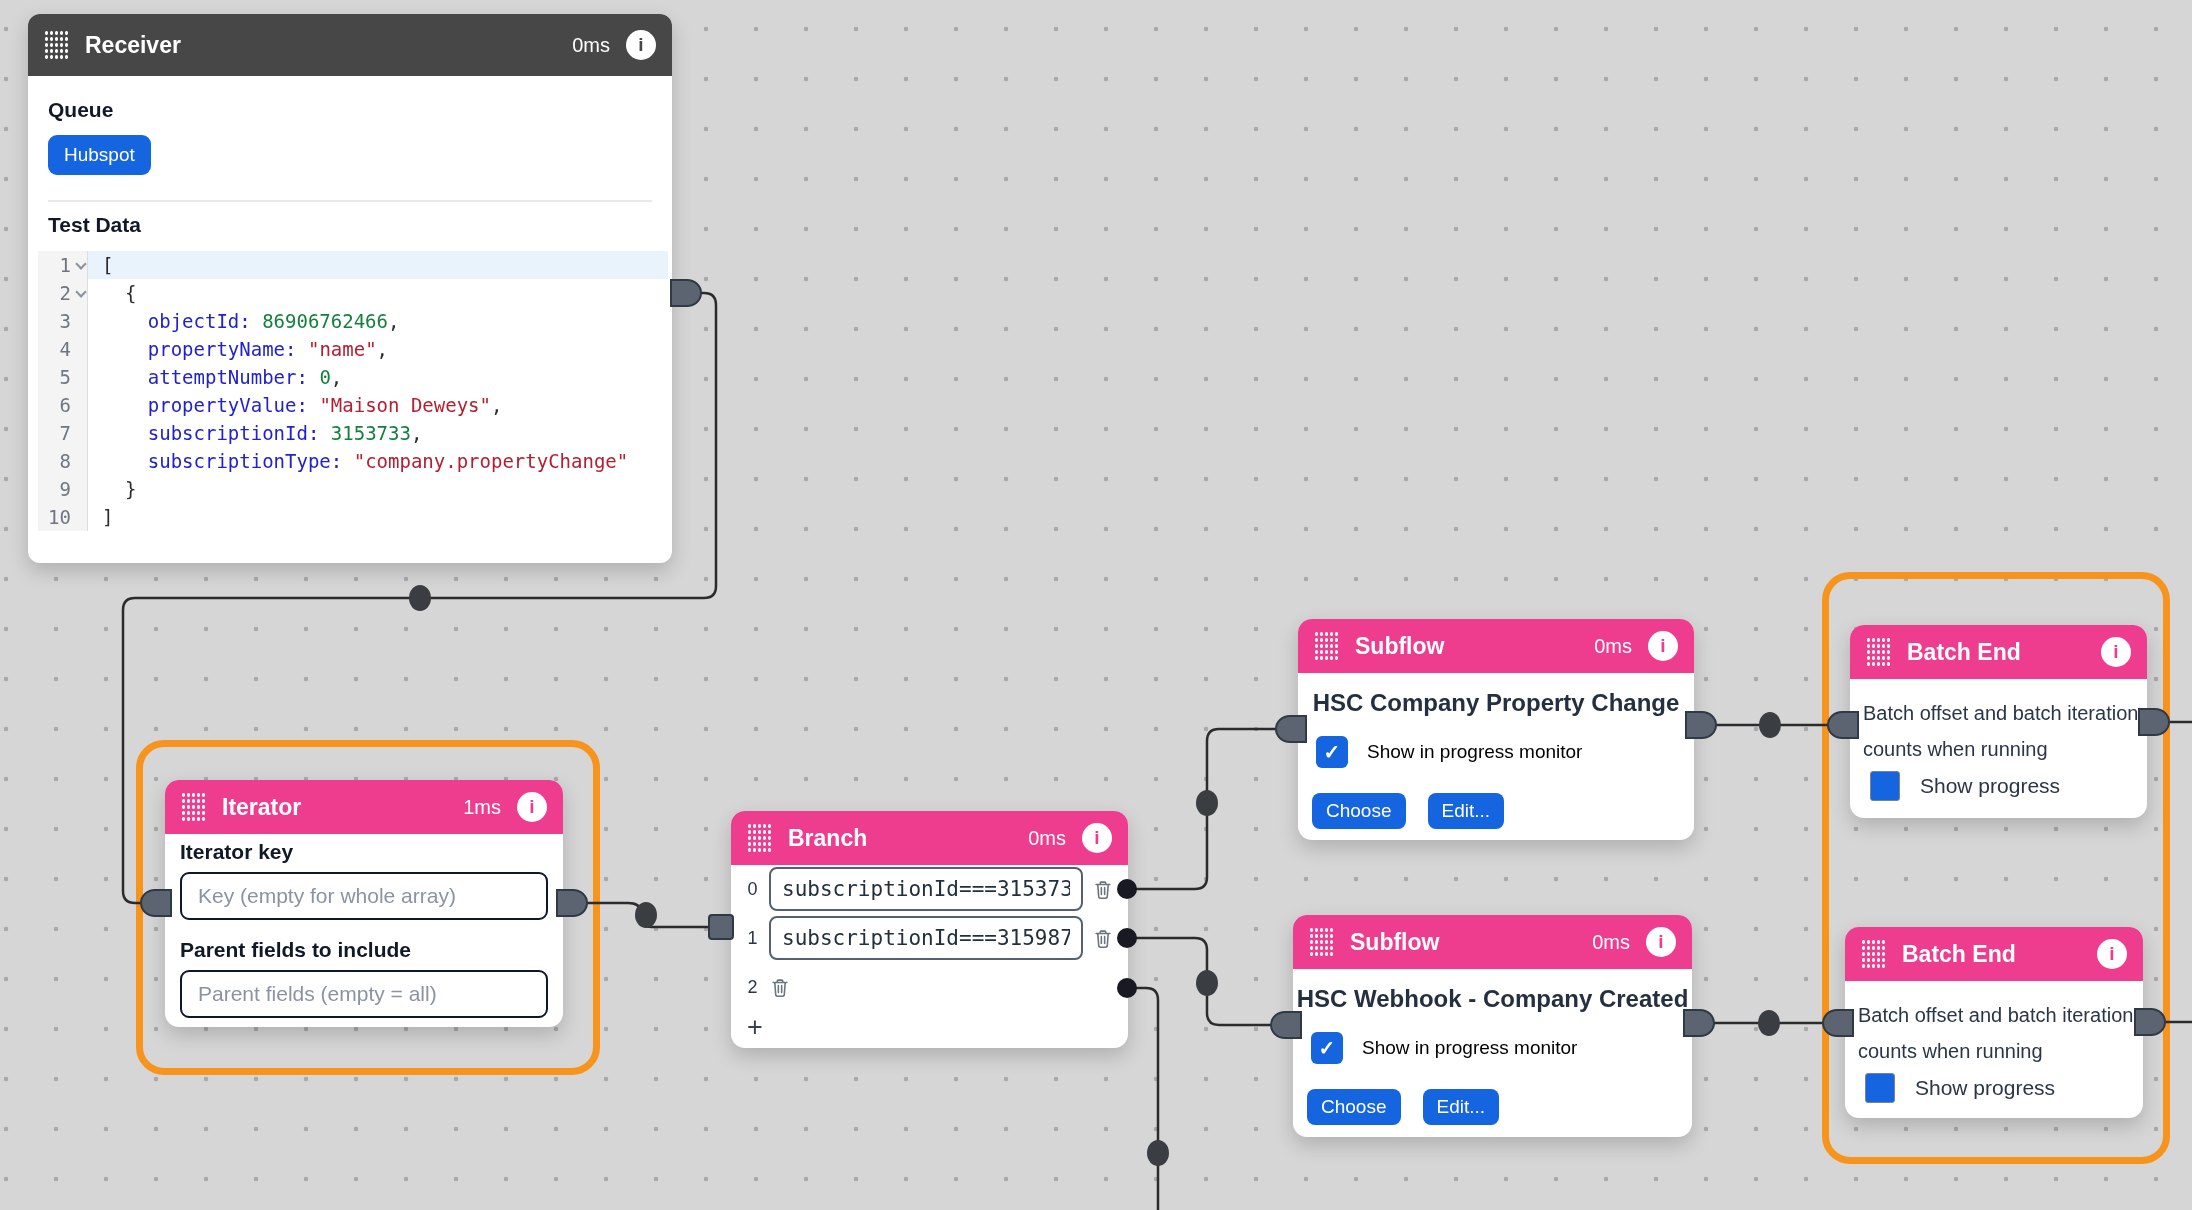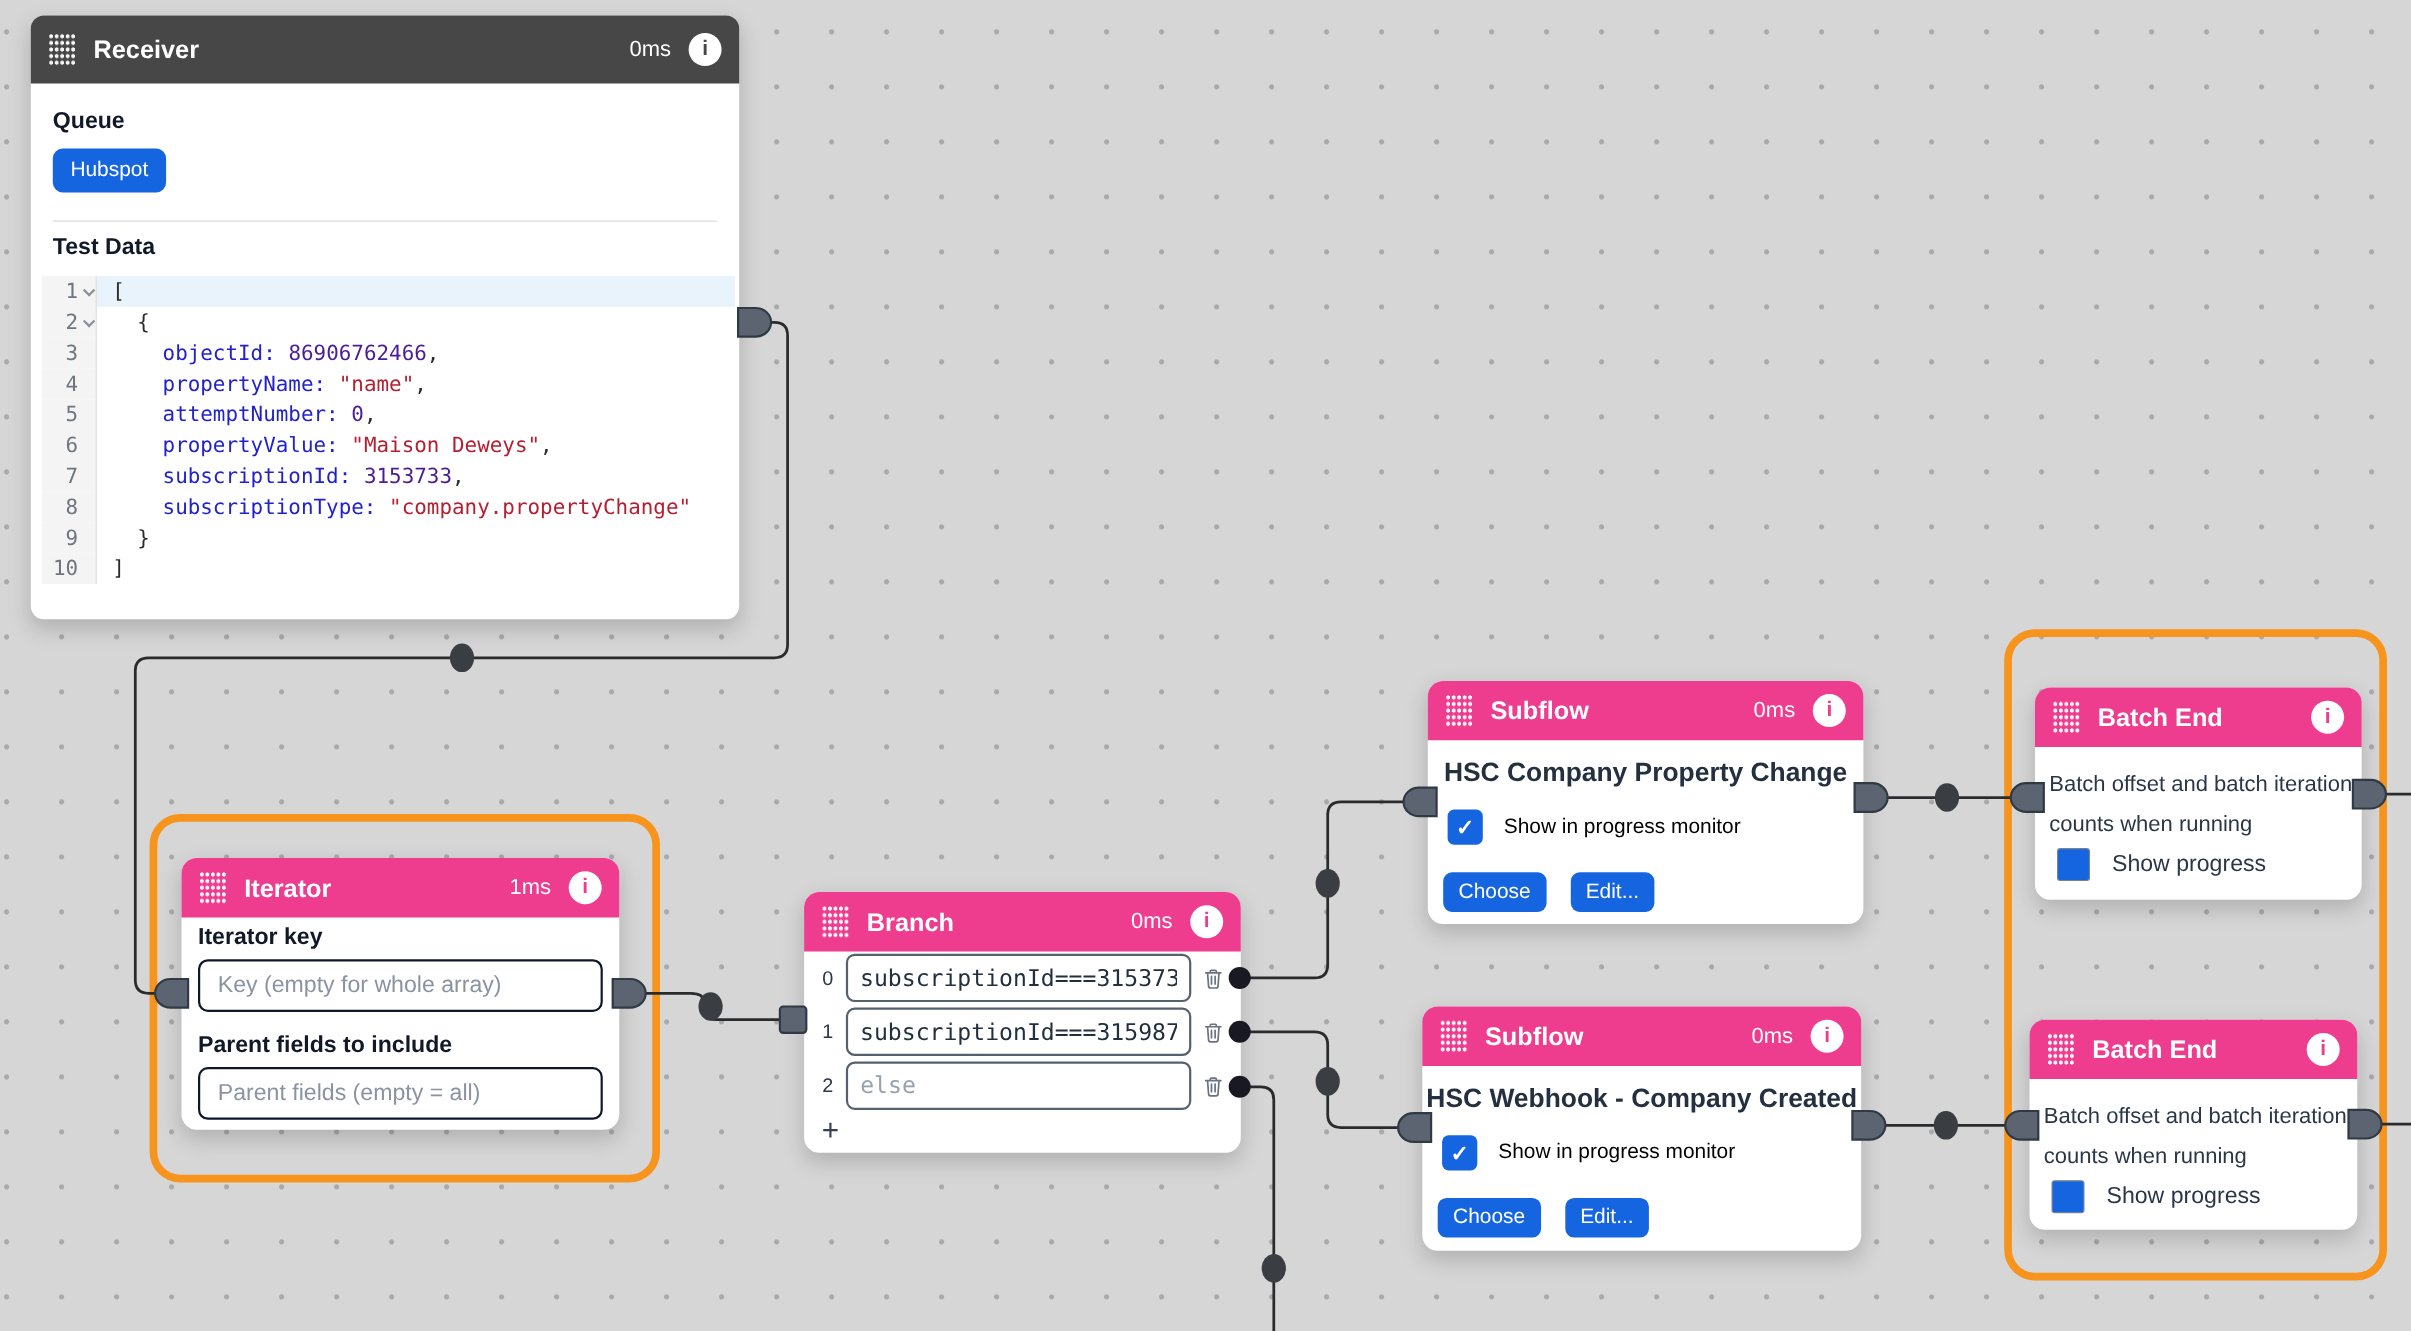--- a/index.html
+++ b/index.html
@@ -42,21 +42,21 @@
     padding:9px 16px;border-radius:9px;}
   .divider{height:2px;background:#e7e9ec;margin-top:25px;}
   #receiver-testdata-label{margin-top:11px;}
   .code{margin-top:14px;margin-left:-10px;width:630px;font-family:"DejaVu Sans Mono","Liberation Mono",monospace;font-size:19px;}
   .code-line{display:flex;height:28px;line-height:28px;}
   .gutter{position:relative;width:50px;flex:0 0 auto;background:#f4f4f5;border-right:1px solid #ddd;}
   .lnum{position:absolute;right:16px;color:#6e7680;font-size:19px;}
   .fold{position:absolute;right:2px;top:9px;width:8px;height:8px;border-right:2px solid #8a929c;border-bottom:2px solid #8a929c;transform:rotate(45deg);}
   .ctext{flex:1;white-space:pre;padding-left:14px;color:#2b2b2b;}
   .code-line.active .ctext{background:#e8f3fb;}
-  .tok-k{color:#2222cc;} .tok-num{color:#4c1d95;margin-top:44px;} .tok-s{color:#b42031;} .tok-p,.tok-w{color:#2b2b2b;}
+  .tok-k{color:#2222cc;} .tok-num{color:#15803d;margin-top:44px;} .tok-s{color:#b42031;} .tok-p,.tok-w{color:#2b2b2b;}
 
   
   #node-iterator{left:165px;top:780px;width:398px;height:247px;}
   #node-iterator .body{padding:0 15px;}
   #iterator-key-label{margin-top:6px;height:24px;}
   #iterator-parent-label{margin-top:18px;height:24px;}
   .text-input{display:block;width:100%;height:48px;margin-top:8px;border:2px solid #0f172a;border-radius:9px;
     padding:0 16px;font-size:21px;font-family:"Liberation Sans",sans-serif;color:#374151;background:#fff;outline:none;}
   .text-input::placeholder{color:var(--muted);}
 
@@ -236,21 +236,20 @@
         </div>
         <div class="b-row">
           <span class="b-idx">1</span>
           <input class="b-input" readonly="" value="subscriptionId===3159872" style="">
           <svg class="trash" viewBox="0 0 24 24">
     <path d="M4.5 7h15M10 4.5h4a1 1 0 0 1 1 1V7H9V5.5a1 1 0 0 1 1-1zM6.3 7l1 13a2 2 0 0 0 2 2h5.4a2 2 0 0 0 2-2l1-13M10.2 10.5v7.5M13.8 10.5v7.5" fill="none" stroke="#6b7280" stroke-width="1.7" stroke-linecap="round"></path>
   </svg>
         </div>
         <div class="b-row">
           <span class="b-idx">2</span>
-          <input class="b-input" readonly="" placeholder="else" style="">
           <svg class="trash" viewBox="0 0 24 24">
     <path d="M4.5 7h15M10 4.5h4a1 1 0 0 1 1 1V7H9V5.5a1 1 0 0 1 1-1zM6.3 7l1 13a2 2 0 0 0 2 2h5.4a2 2 0 0 0 2-2l1-13M10.2 10.5v7.5M13.8 10.5v7.5" fill="none" stroke="#6b7280" stroke-width="1.7" stroke-linecap="round"></path>
   </svg>
         </div>
       </div>
     <div class="plus">+</div>
   </div>
 
   <div class="node" id="node-subflow-top">
     <div class="hdr">

